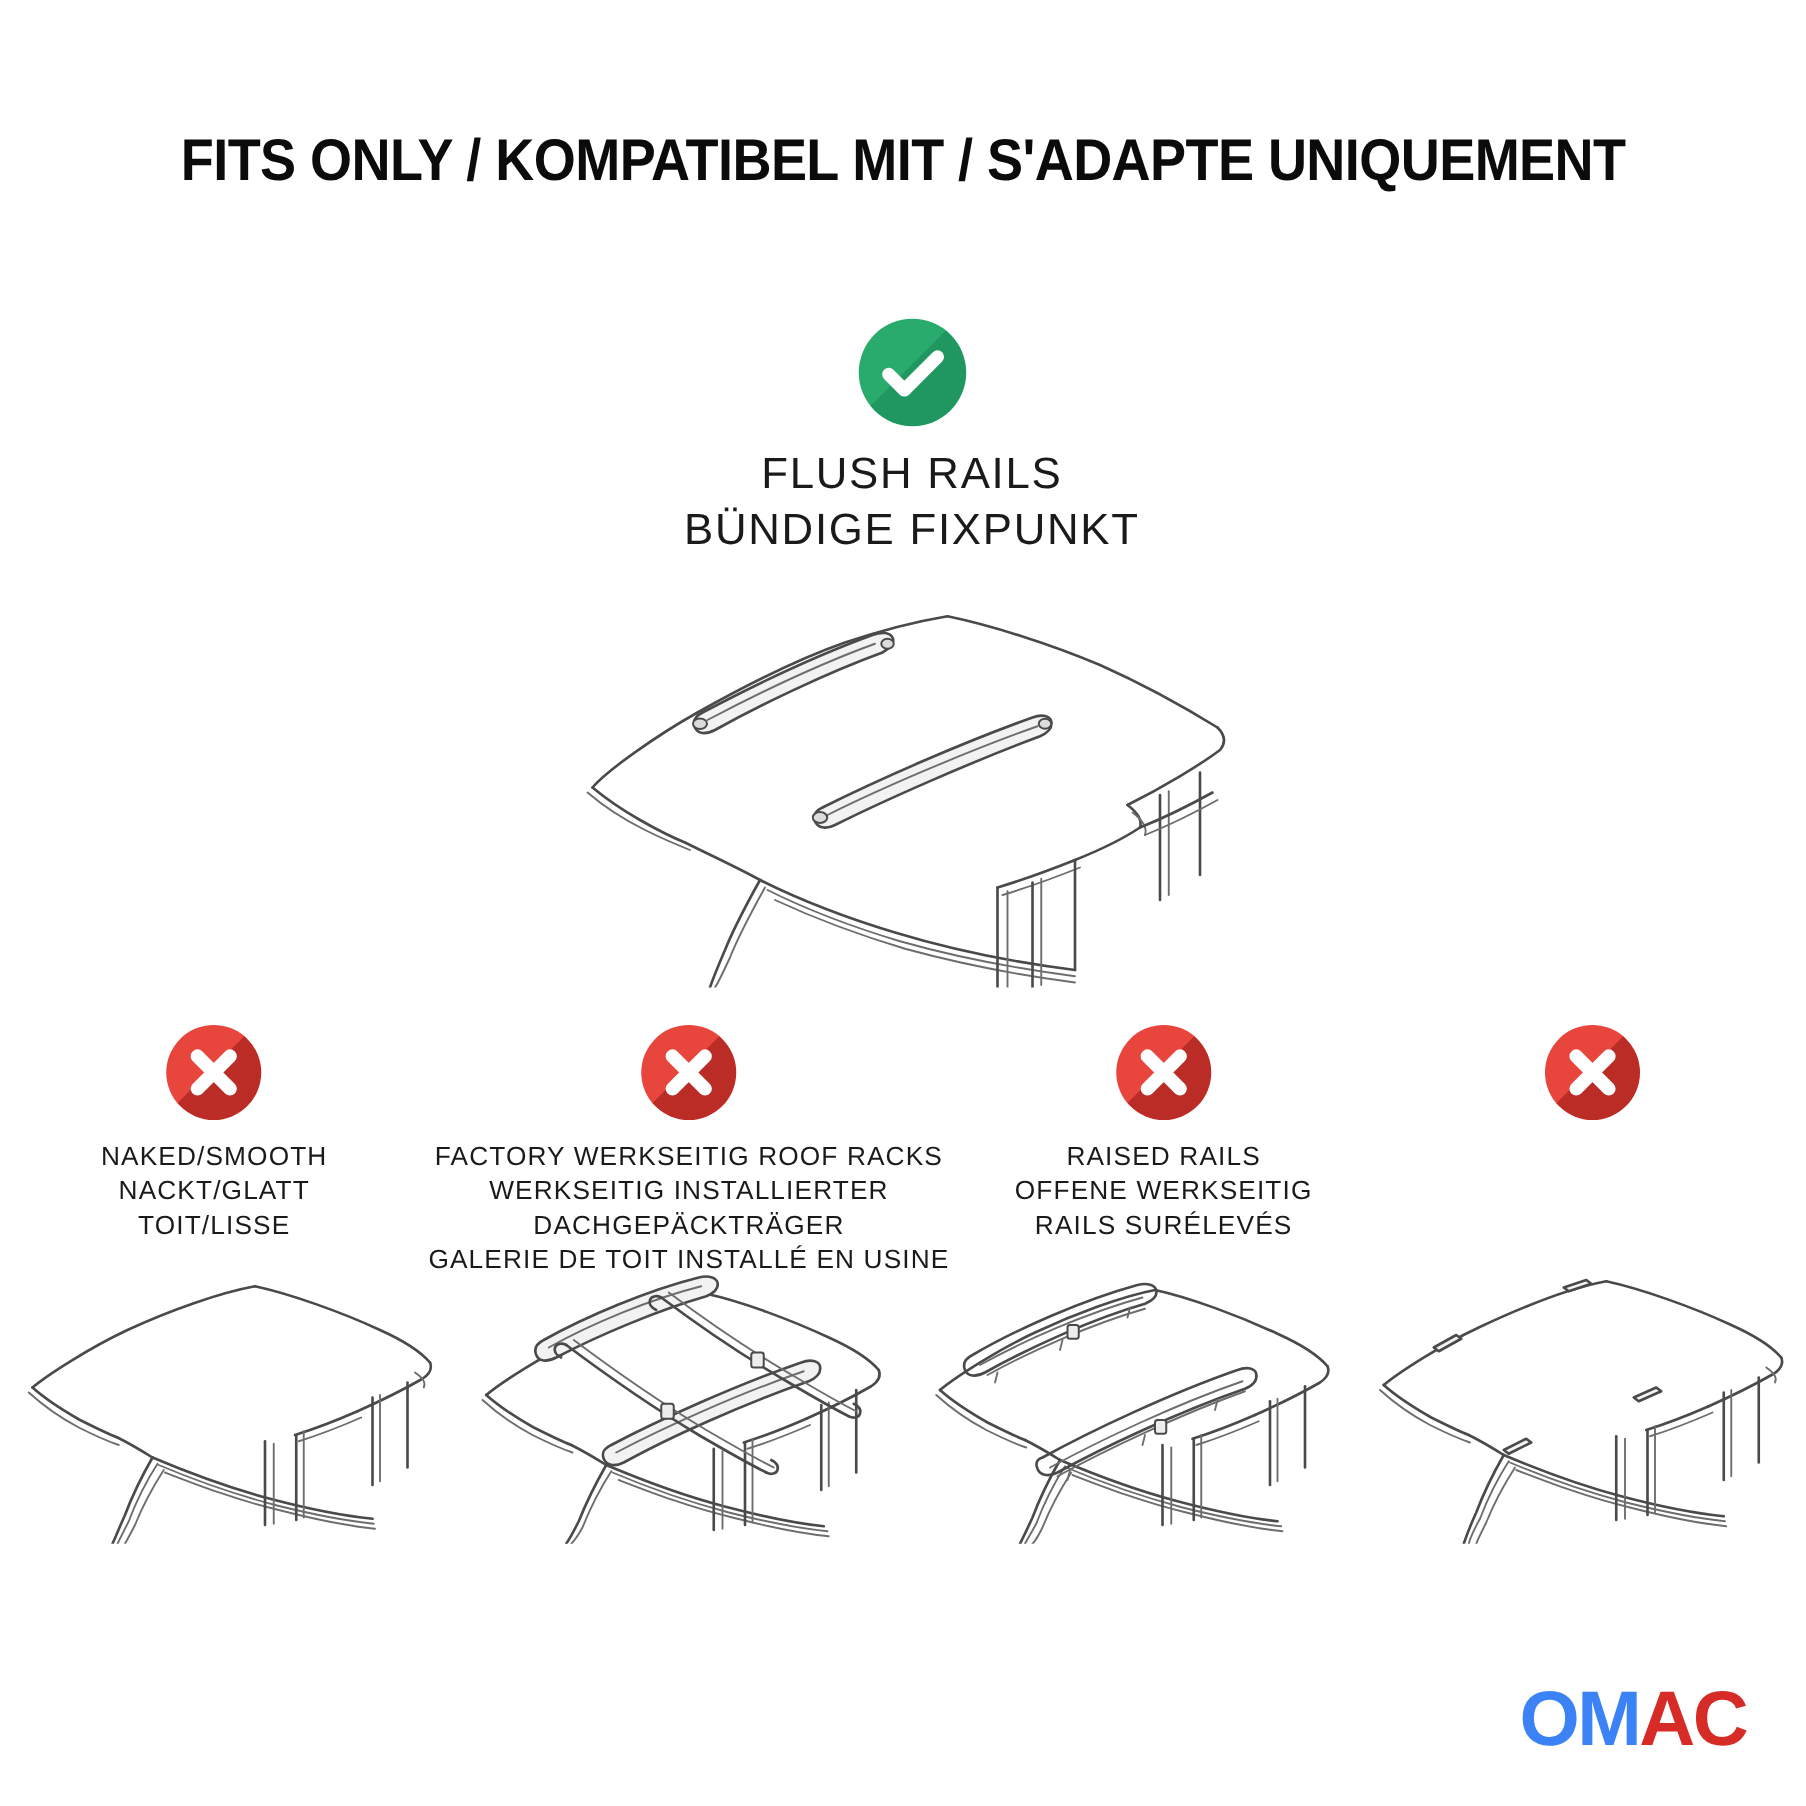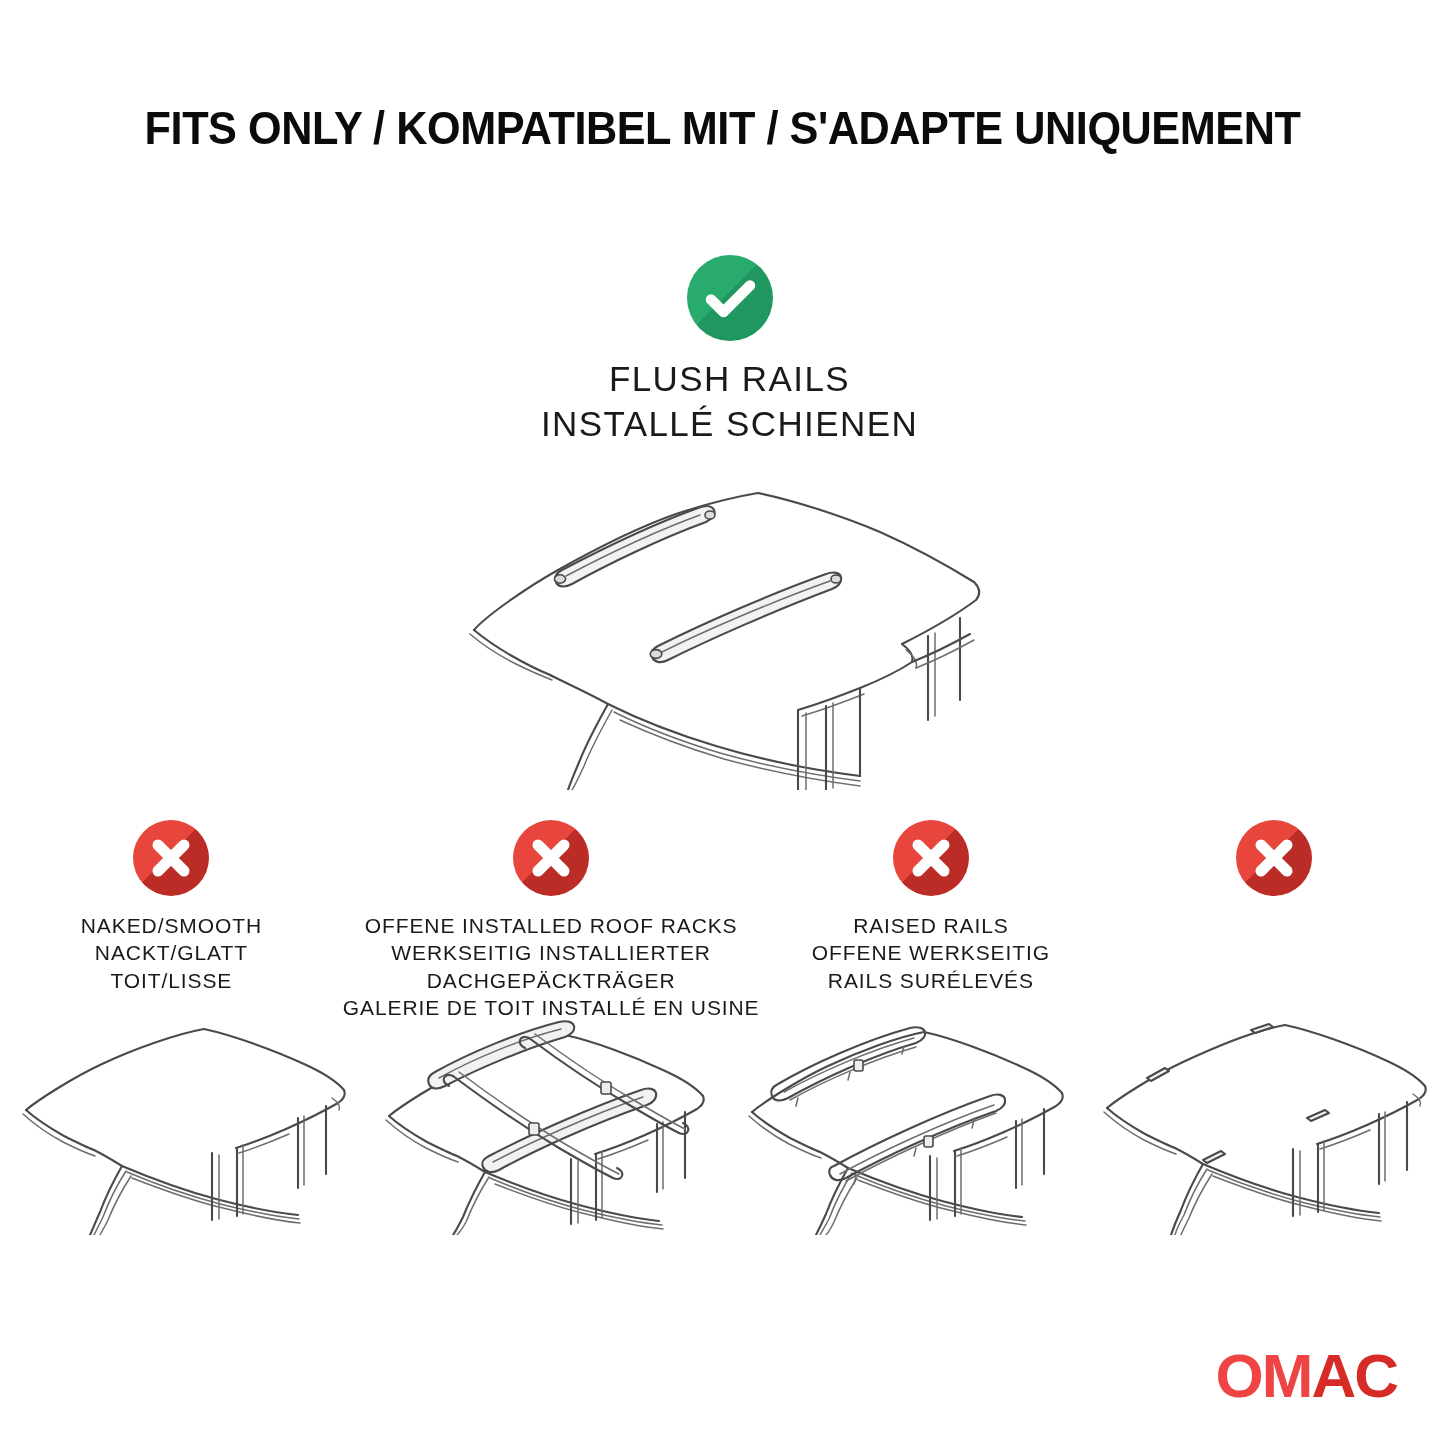--- a/index.html
+++ b/index.html
@@ -139,21 +139,21 @@
     right: 48px;
     bottom: 38px;
     display: flex;
     align-items: baseline;
     font-family: "Liberation Sans", sans-serif;
     font-weight: bold;
     font-size: 62px;
     letter-spacing: -2px;
     line-height: 1;
   }
-  #logo .om { color: #ef4444; }
+  #logo .om { color: #3b82f6; }
   #logo .ac { color: #d62b27; }
 
   .ln { stroke: #4a4a4a; fill: none; stroke-width: 2.1; stroke-linecap: round; stroke-linejoin: round; }
   .ln-thin { stroke: #6d6d6d; fill: none; stroke-width: 1.5; stroke-linecap: round; stroke-linejoin: round; }
   .ln-fillg { fill: #f2f2f2; stroke: #4a4a4a; stroke-width: 2.1; stroke-linejoin: round; }
 </style>
 </head>
 <body>
 
 <div class="title">FITS ONLY / KOMPATIBEL MIT / S'ADAPTE UNIQUEMENT</div>
@@ -164,21 +164,21 @@
     <div class="badge badge-ok">
       <div class="shadow"></div>
       <svg viewBox="0 0 86 86" aria-hidden="true">
         <path d="M24 44.5 L36.5 57 L63 30.5" fill="none" stroke="#ffffff" stroke-width="10.5" stroke-linecap="round" stroke-linejoin="round"></path>
       </svg>
     </div>
   </div>
 
   <div class="label-stack big">
     <div>FLUSH RAILS</div>
-    <div>INSTALLÉ SCHIENEN</div>
+    <div>BÜNDIGE FIXPUNKT</div>
   </div>
 </div>
 
 <div id="main-roof">
 <svg viewBox="0 0 580 320" width="580" height="320">
 
   <path class="ln" d="M34 160 C46 146 86 118 118 100 C150 82 196 58 236 44 C272 32 300 26 318 23"></path>
   <path class="ln" d="M318 23 C352 30 400 45 440 62 C476 78 508 96 534 112"></path>
   <path class="ln" d="M534 112 C540 118 541 124 536 130 C520 142 490 160 462 174"></path>
 
@@ -255,21 +255,21 @@
   <div class="col">
     <div class="badge-wrap">
       <div class="badge badge-no">
         <div class="shadow"></div>
         <svg viewBox="0 0 76 76" aria-hidden="true">
           <path d="M25 25 L51 51 M51 25 L25 51" fill="none" stroke="#ffffff" stroke-width="11" stroke-linecap="round"></path>
         </svg>
       </div>
     </div>
     <div class="labels label-stack small">
-      <div>OFFENE INSTALLED ROOF RACKS</div>
+      <div>FACTORY WERKSEITIG ROOF RACKS</div>
       <div>WERKSEITIG INSTALLIERTER</div>
       <div>DACHGEPÄCKTRÄGER</div>
       <div>GALERIE DE TOIT INSTALLÉ EN USINE</div>
     </div>
   </div>
 
   <div class="col">
     <div class="badge-wrap">
       <div class="badge badge-no">
         <div class="shadow"></div>

